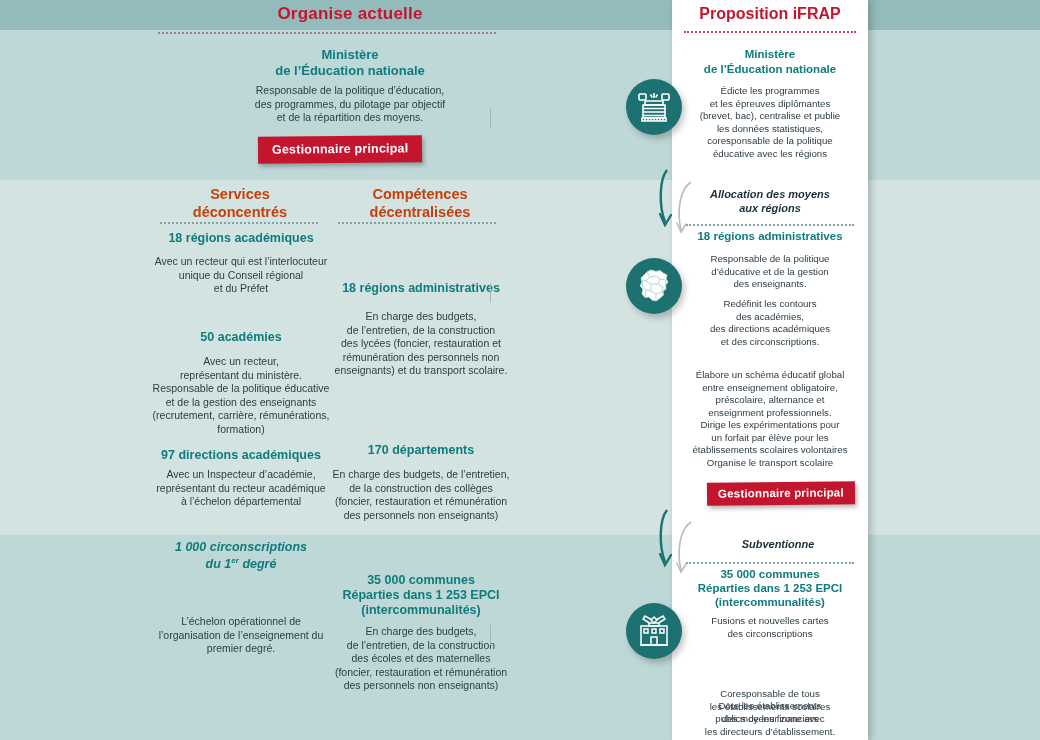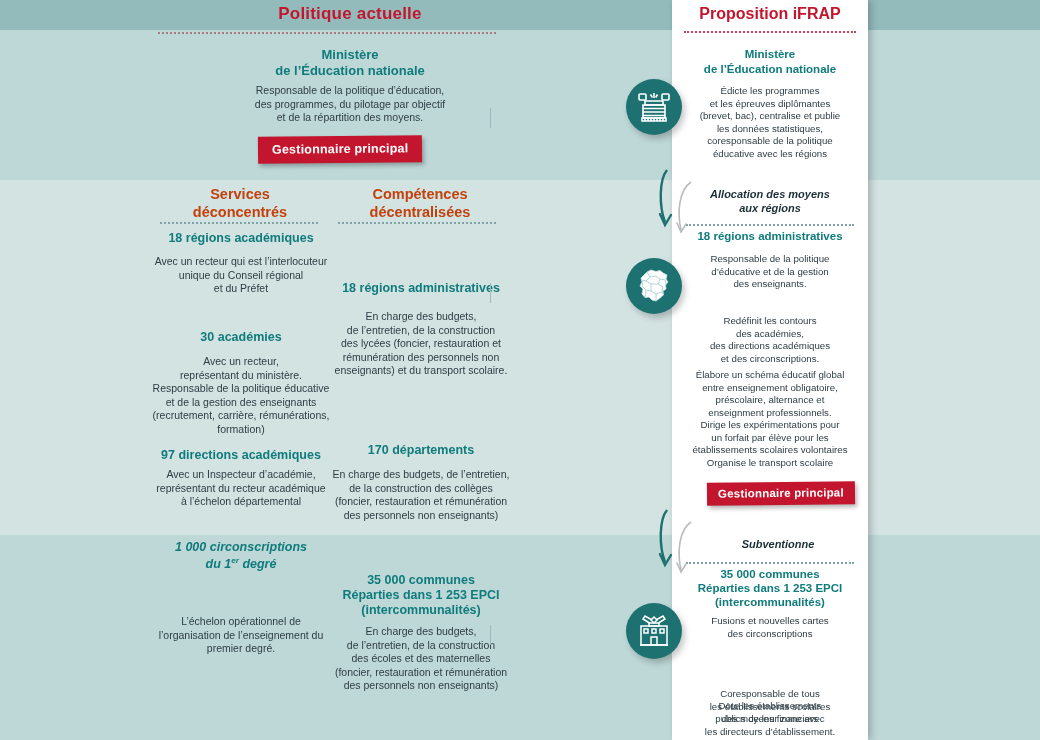--- a/index.html
+++ b/index.html
@@ -82,21 +82,21 @@
   .r-h{color:#0f7b7c;font-weight:bold;font-size:11.5px;line-height:14px;}
   .r-sub{color:#1b2f36;font-style:italic;font-weight:bold;font-size:11px;line-height:14px;}
   .r-rule{position:absolute;left:686px;width:168px;border-top:2px dotted #7fa3a5;}
 
   #r-min-title{top:47px;font-size:11.5px;line-height:14.5px;color:#0f7b7c;font-weight:bold;}
   #r-min-desc{top:85px;}
   #r-sub1{top:187px;}
   #r-rule1{top:224px;}
   #r-h1{top:229px;}
   #r-t1{top:253px;}
-  #r-t2{top:315px;}
+  #r-t2{top:298px;}
   #r-t3{top:369px;}
   #r-t4{top:419px;}
   #badge-right{left:707px;top:482px;font-size:11.5px;padding:5px 11px 6px 11px;}
   #r-sub2{top:537px;padding-left:8px;}
   #r-rule2{top:562px;}
   #r-h2{top:567px;}
   #r-t5{top:615px;}
   #r-t6{top:652px;margin-top:36px;}
   #r-t7{top:700px;text-align:center;}
 
@@ -115,35 +115,35 @@
   #arrow2{left:655px;top:508px;}
 </style>
 </head>
 <body>
 
 <div class="band" id="band-top"></div>
 <div class="band" id="band-2"></div>
 <div class="band" id="band-3"></div>
 <div class="band" id="band-4"></div>
 
-<div id="left-title">Politique actuelle</div>
+<div id="left-title">Organise actuelle</div>
 <div id="left-title-rule"></div>
 
 <div class="blk h-teal" id="ministry-title">Ministère<br>de l’Éducation nationale</div>
 <div class="blk body-txt" id="ministry-desc">Responsable de la politique d’éducation,<br>des programmes, du pilotage par objectif<br>et de la répartition des moyens.</div>
 <div class="badge" id="badge-left">Gestionnaire principal</div>
 
 <div class="blk h-dark" id="col1-head">Services<br>déconcentrés</div>
 <div class="blk h-dark" id="col2-head">Compétences<br>décentralisées</div>
 <div id="col1-rule"></div>
 <div id="col2-rule"></div>
 
 <div class="blk h-teal col-h" id="c1-h1">18 régions académiques</div>
 <div class="blk body-txt" id="c1-t1">Avec un recteur qui est l’interlocuteur<br>unique du Conseil régional<br>et du Préfet</div>
-<div class="blk h-teal col-h" id="c1-h2">30 académies</div>
+<div class="blk h-teal col-h" id="c1-h2">50 académies</div>
 <div class="blk body-txt" id="c1-t2">Avec un recteur,<br>représentant du ministère.<br>Responsable de la politique éducative<br>et de la gestion des enseignants<br>(recrutement, carrière, rémunérations,<br>formation)</div>
 <div class="blk h-teal col-h" id="c1-h3">97 directions académiques</div>
 <div class="blk body-txt" id="c1-t3">Avec un Inspecteur d’académie,<br>représentant du recteur académique<br>à l’échelon départemental</div>
 <div class="blk h-teal" id="c1-h4">1 000 circonscriptions<br>du 1<sup style="font-size:.65em">er</sup> degré</div>
 <div class="blk body-txt" id="c1-t4">L’échelon opérationnel de<br>l’organisation de l’enseignement du<br>premier degré.</div>
 
 <div class="blk h-teal col-h" id="c2-h1">18 régions administratives</div>
 <div class="blk body-txt" id="c2-t1">En charge des budgets,<br>de l’entretien, de la construction<br>des lycées (foncier, restauration et<br>rémunération des personnels non<br>enseignants) et du transport scolaire.</div>
 <div class="blk h-teal col-h" id="c2-h2">170 départements</div>
 <div class="blk body-txt" id="c2-t2">En charge des budgets, de l’entretien,<br>de la construction des collèges<br>(foncier, restauration et rémunération<br>des personnels non enseignants)</div>

